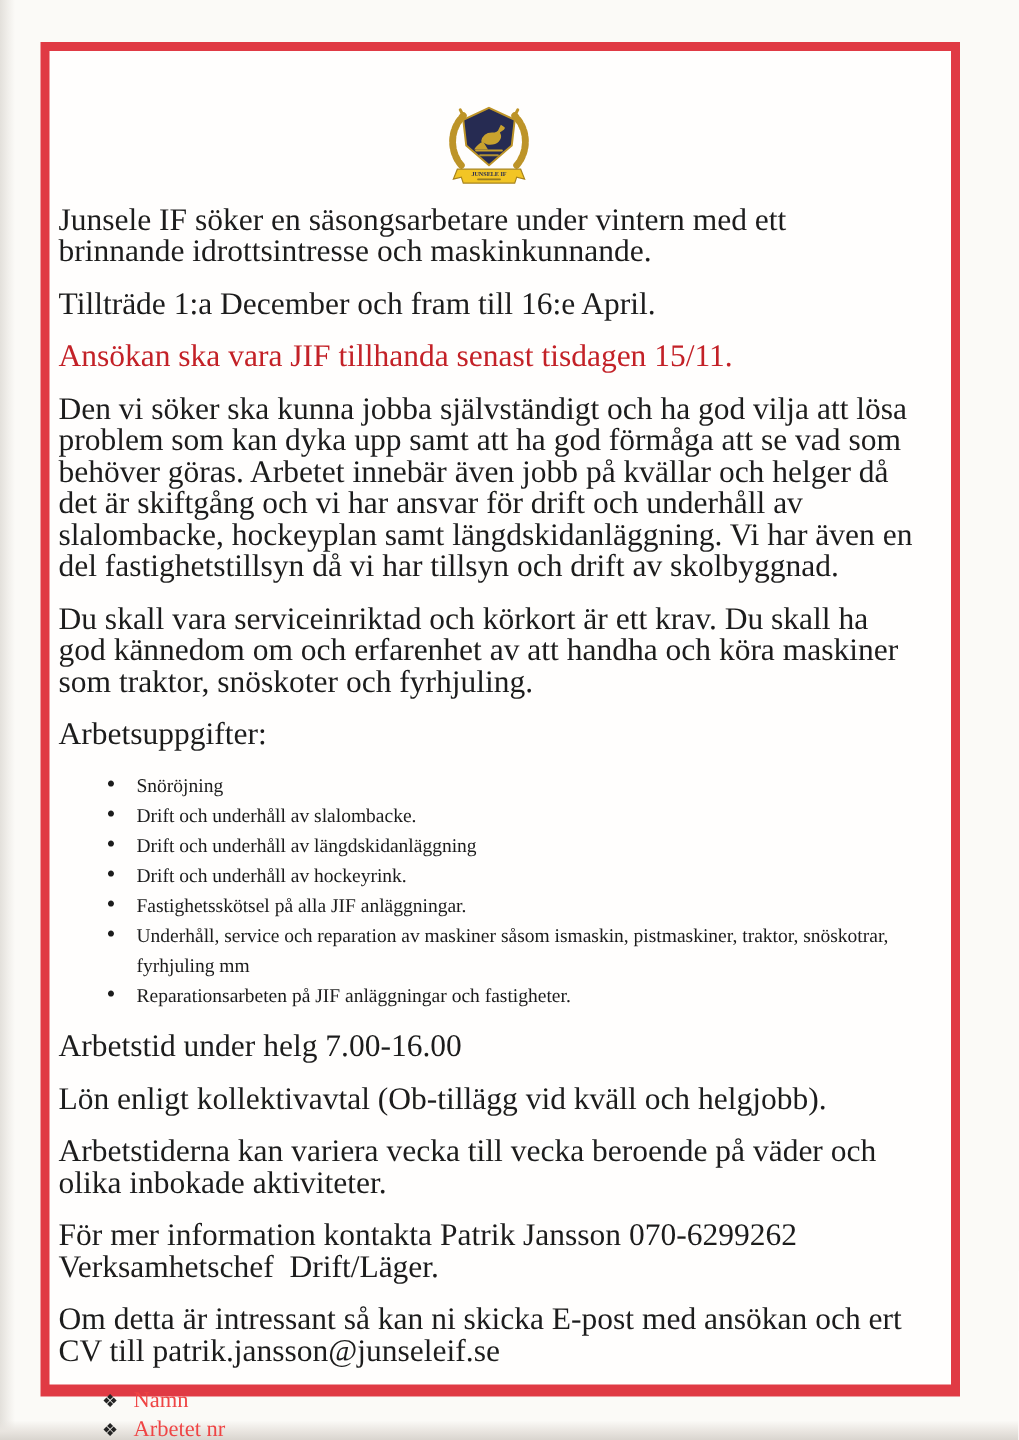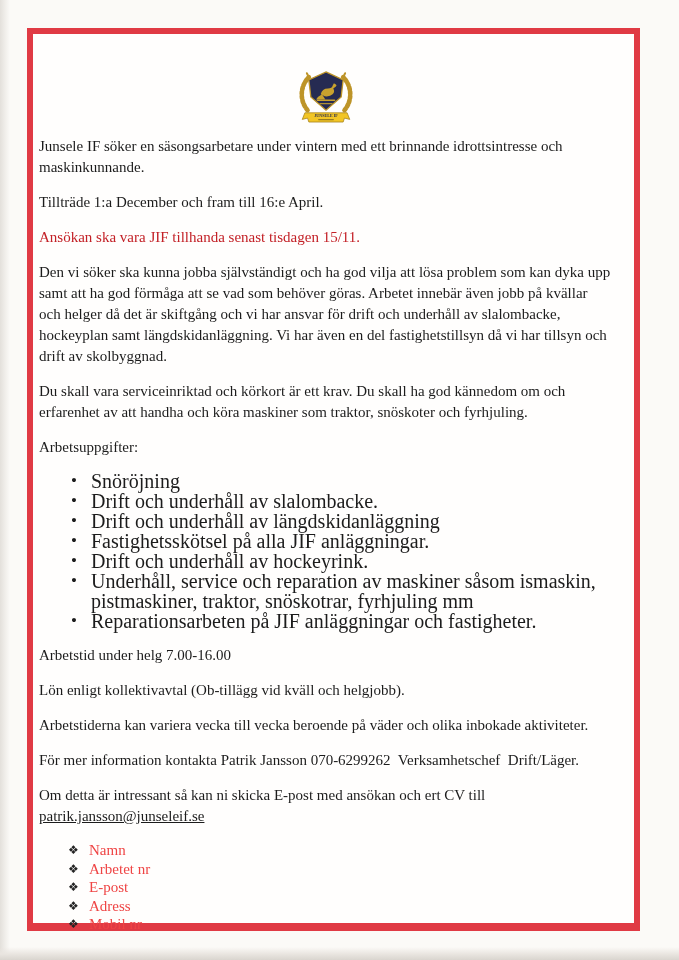--- a/index.html
+++ b/index.html
@@ -18,28 +18,28 @@
   
   .frame{
     position:absolute;left:27px;top:28px;width:613px;height:903px;
     box-sizing:border-box;
     border:6px solid #e03a44;border-bottom-width:8px;
     background:#fffefd;
     padding:30px 22px 0 6px;
   }
   .logo-wrap{width:100%;text-align:center;margin:0 0 10px 0;height:62px;}
   .logo-wrap svg{display:inline-block;}
-  p{margin:0 0 14px 0;font-size:15px;line-height:21px;color:#1c1c1c;}
+  p{margin:0 0 14px 0;font-size:21px;line-height:21px;color:#1c1c1c;}
   p.tight{}
   .red-bold{color:#c32127;font-weight:normal;}
   .contact-line{white-space:pre-wrap;}
-  a.email{color:#1c1c1c;text-decoration:underline;cursor:pointer;}
+  a.email{color:#1c1c1c;cursor:pointer;}
   ul{margin:0 0 14px 0;padding:0;list-style:none;}
   ul.tasks li{
-    font-size:20px;line-height:19.5px;color:#1c1c1c;
+    font-size:13px;line-height:19.5px;color:#1c1c1c;
     padding-left:52px;position:relative;margin:0 0 0.5px 0;
   }
   ul.tasks li::before{
     content:"\2022";position:absolute;left:32px;top:-1px;font-size:17px;
   }
   ul.fields{margin-top:3px;}
   ul.fields li{
     font-size:15px;line-height:18.5px;color:#ef4444;
     padding-left:50px;position:relative;
   }
@@ -90,22 +90,22 @@
   <p>Den vi söker ska kunna jobba självständigt och ha god vilja att lösa problem som kan dyka upp samt att ha god förmåga att se vad som behöver göras. Arbetet innebär även jobb på kvällar och helger då det är skiftgång och vi har ansvar för drift och underhåll av slalombacke, hockeyplan samt längdskidanläggning. Vi har även en del fastighetstillsyn då vi har tillsyn och drift av skolbyggnad.</p>
 
   <p>Du skall vara serviceinriktad och körkort är ett krav. Du skall ha god kännedom om och erfarenhet av att handha och köra maskiner som traktor, snöskoter och fyrhjuling.</p>
 
   <p class="tight">Arbetsuppgifter:</p>
 
   <ul class="tasks">
     <li>Snöröjning</li>
     <li>Drift och underhåll av slalombacke.</li>
     <li>Drift och underhåll av längdskidanläggning</li>
+    <li>Drift och underhåll av hockeyrink.</li>
     <li>Fastighetsskötsel på alla JIF anläggningar.</li>
-    <li>Drift och underhåll av hockeyrink.</li>
     <li>Underhåll, service och reparation av maskiner såsom ismaskin, pistmaskiner, traktor, snöskotrar, fyrhjuling mm</li>
     <li>Reparationsarbeten på JIF anläggningar och fastigheter.</li>
   </ul>
 
 
   <p>Arbetstid under helg 7.00-16.00</p>
 
   <p>Lön enligt kollektivavtal (Ob-tillägg vid kväll och helgjobb).</p>
 
   <p>Arbetstiderna kan variera vecka till vecka beroende på väder och olika inbokade aktiviteter.</p>

